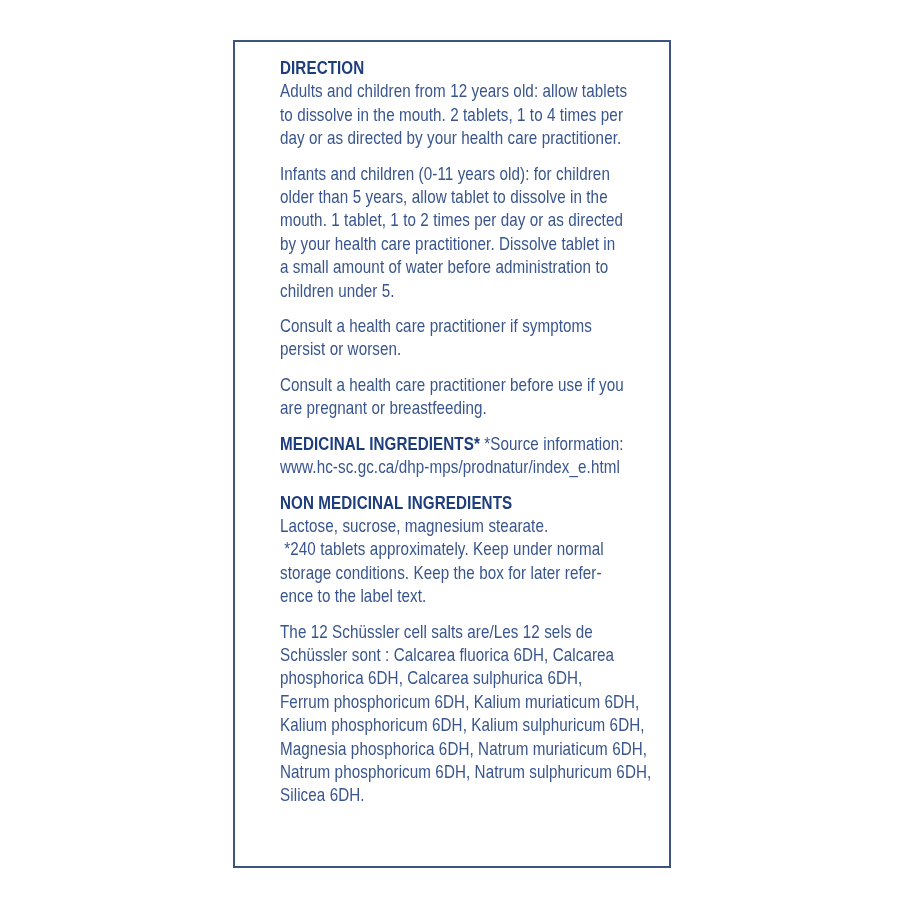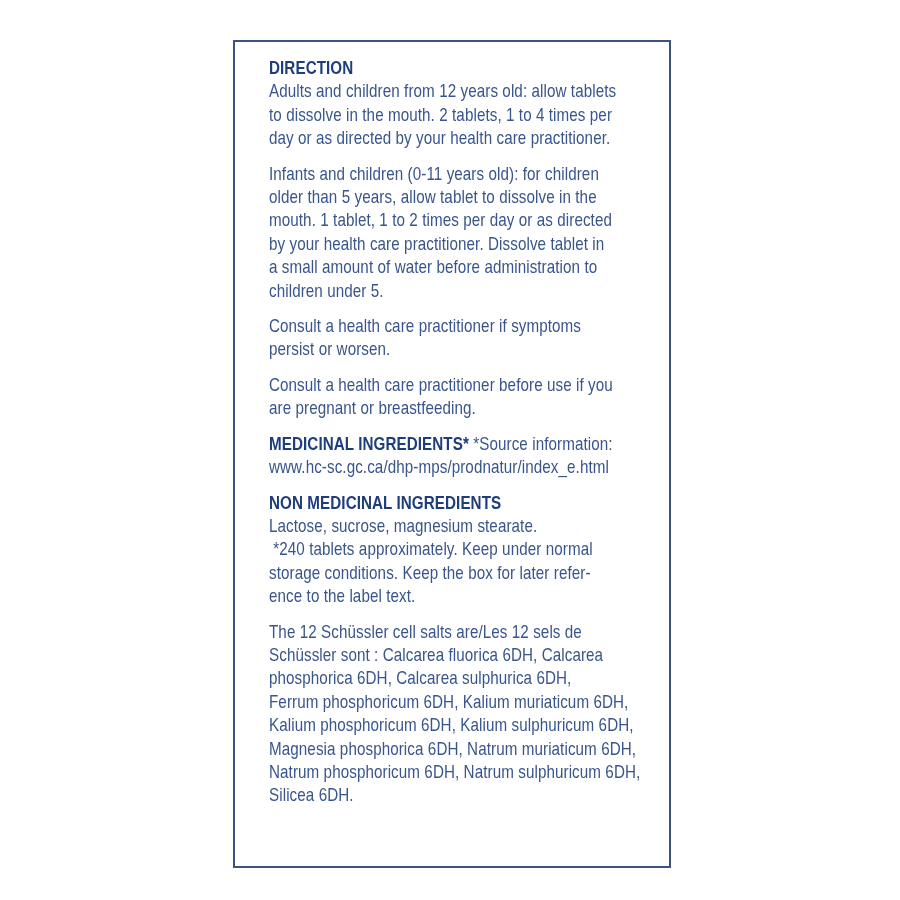--- a/index.html
+++ b/index.html
@@ -14,21 +14,21 @@
     background: var(--page-bg);
     font-family: "Liberation Sans", sans-serif;
     overflow: hidden;
   }
   .label-box {
     position: absolute;
     left: 233px; top: 40px;
     width: 438px; height: 828px;
     border: 2px solid var(--border-color);
     background: #ffffff;
-    padding: 14px 0 0 34px;
+    padding: 14px 0 0 45px;
     overflow: hidden;
   }
   .text-scale {
     width: 469px;
     transform: scaleX(0.8);
     transform-origin: 0 0;
     color: var(--body-color);
     font-size: 19px;
     line-height: 23.4px;
     letter-spacing: 0.1px;

